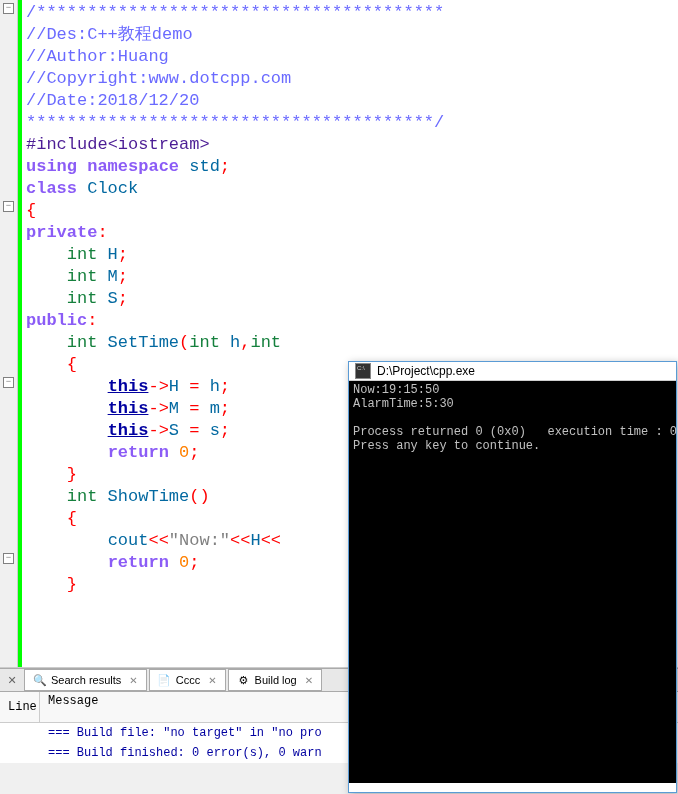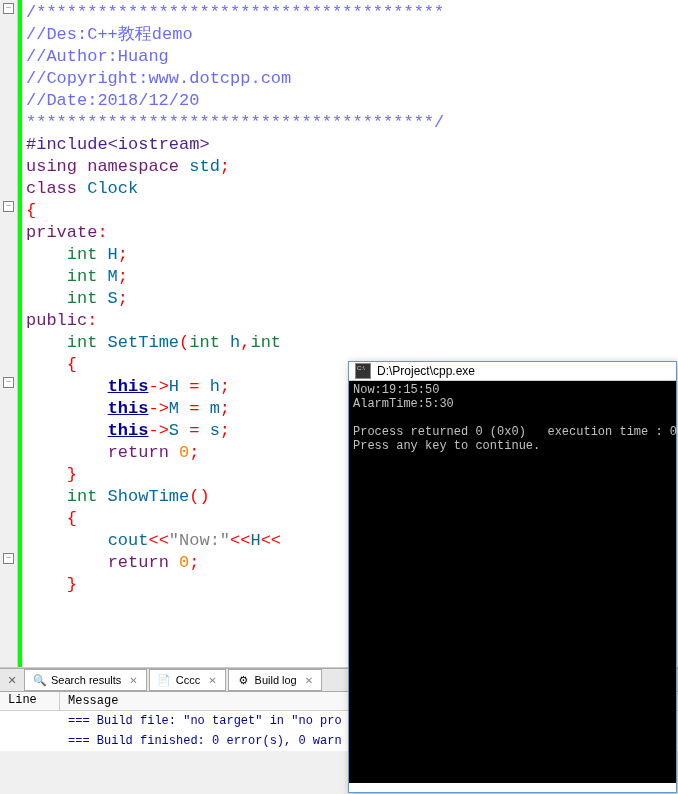--- a/index.html
+++ b/index.html
@@ -44,21 +44,21 @@
     .code-content {
       flex: 1;
       padding: 2px 4px;
       line-height: 22px;
       font-size: 17px;
       white-space: pre;
       overflow: hidden;
     }
     .c-comment { color: #6a6aff; }
     .c-preproc { color: #4c1d95; }
-    .c-keyword { color: #701a75; font-weight: normal; }
+    .c-keyword { color: #8b5cf6; font-weight: bold; }
     .c-type { color: #15803d; }
     .c-ident { color: #0369a1; }
     .c-op { color: #ff0000; }
     .c-brace { color: #ff0000; }
     .c-num { color: #ff8000; }
     .c-string { color: #808080; }
     .c-this { color: #0000a0; font-weight: bold; text-decoration: underline; }
     
     .tabs-bar {
       height: 24px;
@@ -108,22 +108,22 @@
       background: #fff;
       font-family: "Courier New", monospace;
       font-size: 12px;
     }
     .msg-header {
       display: flex;
       border-bottom: 1px solid #ccc;
       background: #f8f8f8;
     }
     .msg-col-line {
-      width: 60px;
-      padding: 1px 8px;
+      width: 40px;
+      padding: 8px 8px;
       border-right: 1px solid #ccc;
     }
     .msg-col-msg {
       flex: 1;
       padding: 2px 8px;
     }
     .msg-row {
       display: flex;
       padding: 1px 0;
     }

